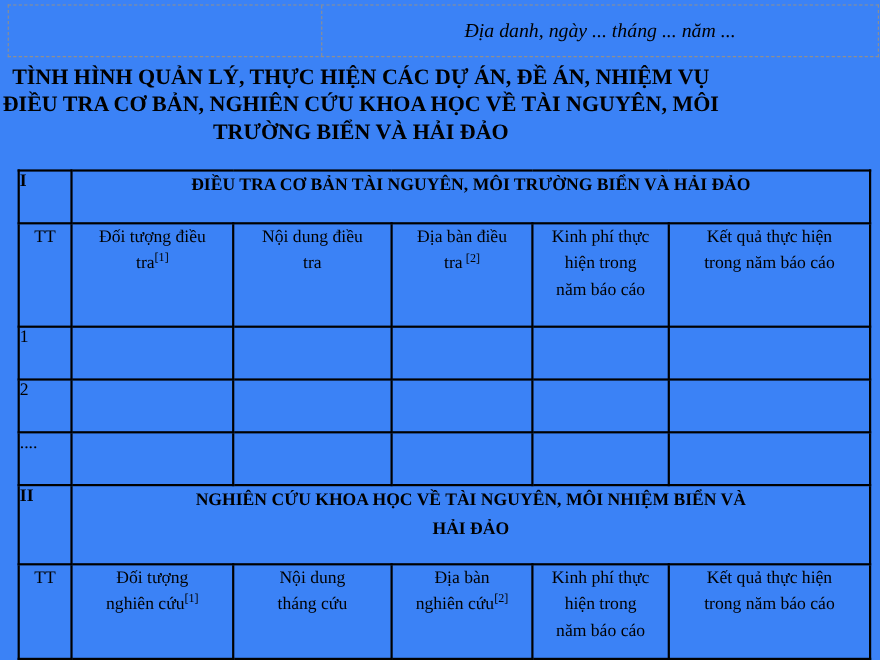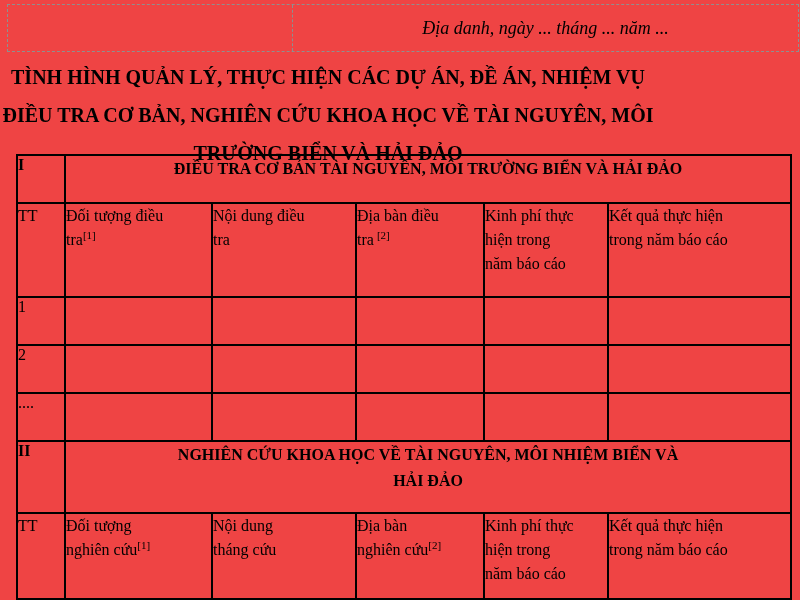--- a/index.html
+++ b/index.html
@@ -1,38 +1,38 @@
 <!DOCTYPE html>
 <html><head>
 <meta charset="utf-8">
 <style>
   html,body{margin:0;padding:0;}
   body{
     width:800px;height:600px;overflow:hidden;background:#ffffff;
     font-family:"Liberation Serif","DejaVu Serif",serif;color:#000;
   }
-  .page{position:relative;width:800px;height:600px;overflow:hidden;background:#ef4444;}
+  .page{position:relative;width:800px;height:600px;overflow:hidden;background:#3b82f6;}
 
   
   .date-box{
     position:absolute;left:7px;top:4px;width:790px;height:46px;
     border:1px dashed #8f8f8f;display:flex;
   }
   .date-box .cell-left{
     width:284px;border-right:1px dashed #8f8f8f;height:100%;
   }
   .date-box .cell-right{
     flex:1;display:flex;align-items:center;justify-content:center;
     font-style:italic;font-size:18px;
   }
 
   
   .doc-title{
     position:absolute;left:0;top:58px;width:656px;
-    text-align:center;font-weight:bold;font-size:20px;line-height:38px;
+    text-align:center;font-weight:bold;font-size:20px;line-height:25px;
     white-space:pre-line;
   }
 
   
   table.report{
     position:absolute;left:16px;top:154px;width:774px;
     border-collapse:collapse;table-layout:fixed;
   }
   table.report td{
     border:2px solid #000;padding:0;vertical-align:top;
@@ -45,21 +45,21 @@
   .r-head2 td{height:84px;}
 
   td.sec-num{
     font-weight:bold;font-size:18px;padding:8px 2px 0 4px;
   }
   td.sec-heading{
     font-weight:bold;font-size:18px;line-height:26px;
     padding:8px 4px 0 4px;text-align:center;white-space:pre-line;
   }
   td.col-head{
-    text-align:left;padding-top:8px;line-height:24px;margin-top:44px;
+    text-align:center;padding-top:8px;line-height:24px;margin-top:44px;
   }
   td.col-head .lbl{white-space:pre-line;}
   td.col-head sup{font-size:11px;line-height:0;}
   sup.sup-gap{margin-left:3px;}
   td.row-num{
     padding-left:4px;font-size:17px;text-align:left;
   }
 </style>
 </head>
 <body>

